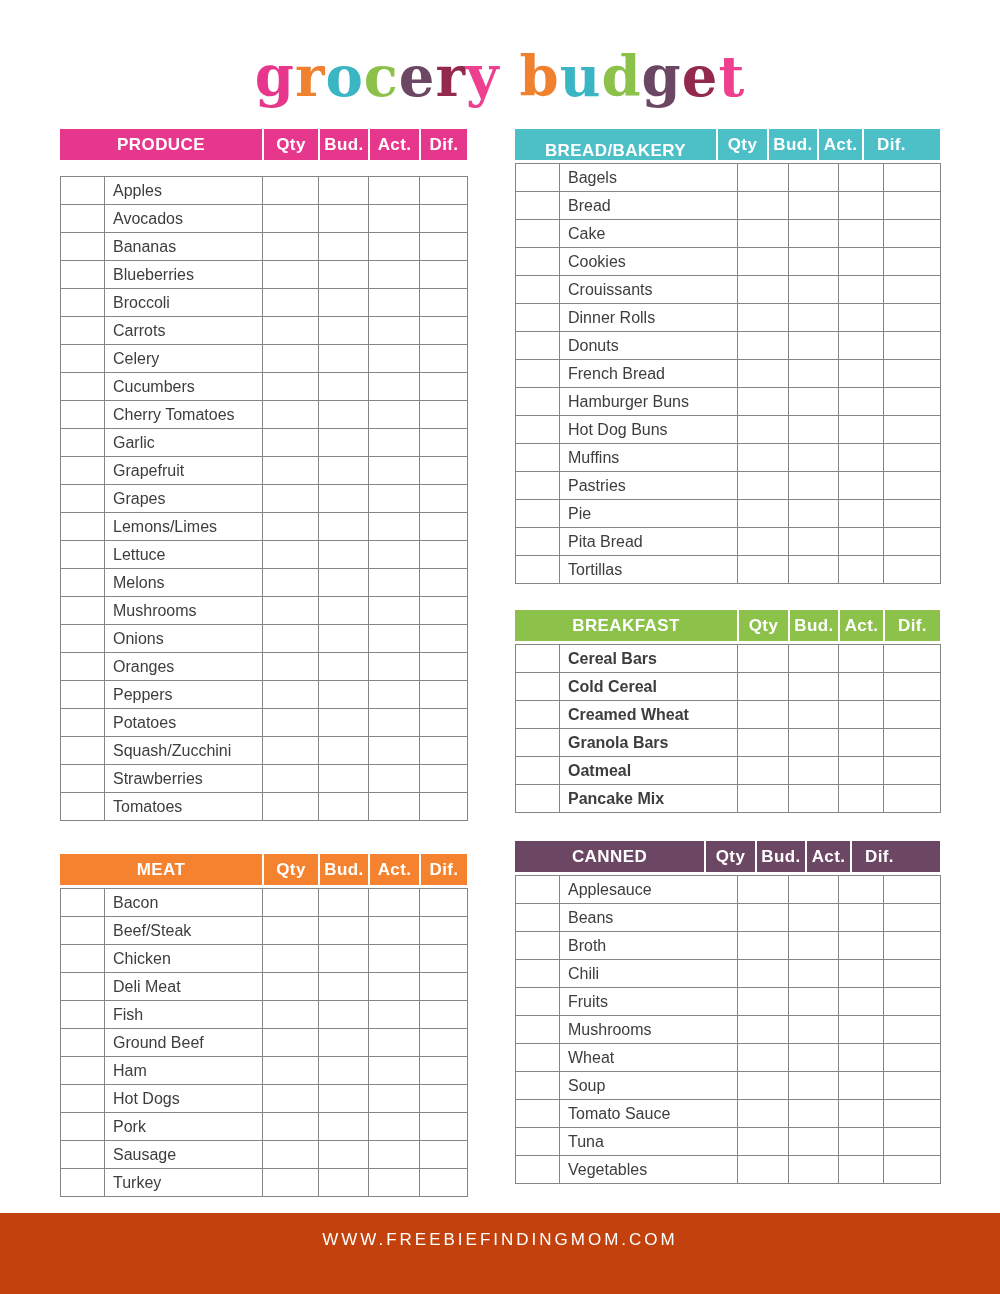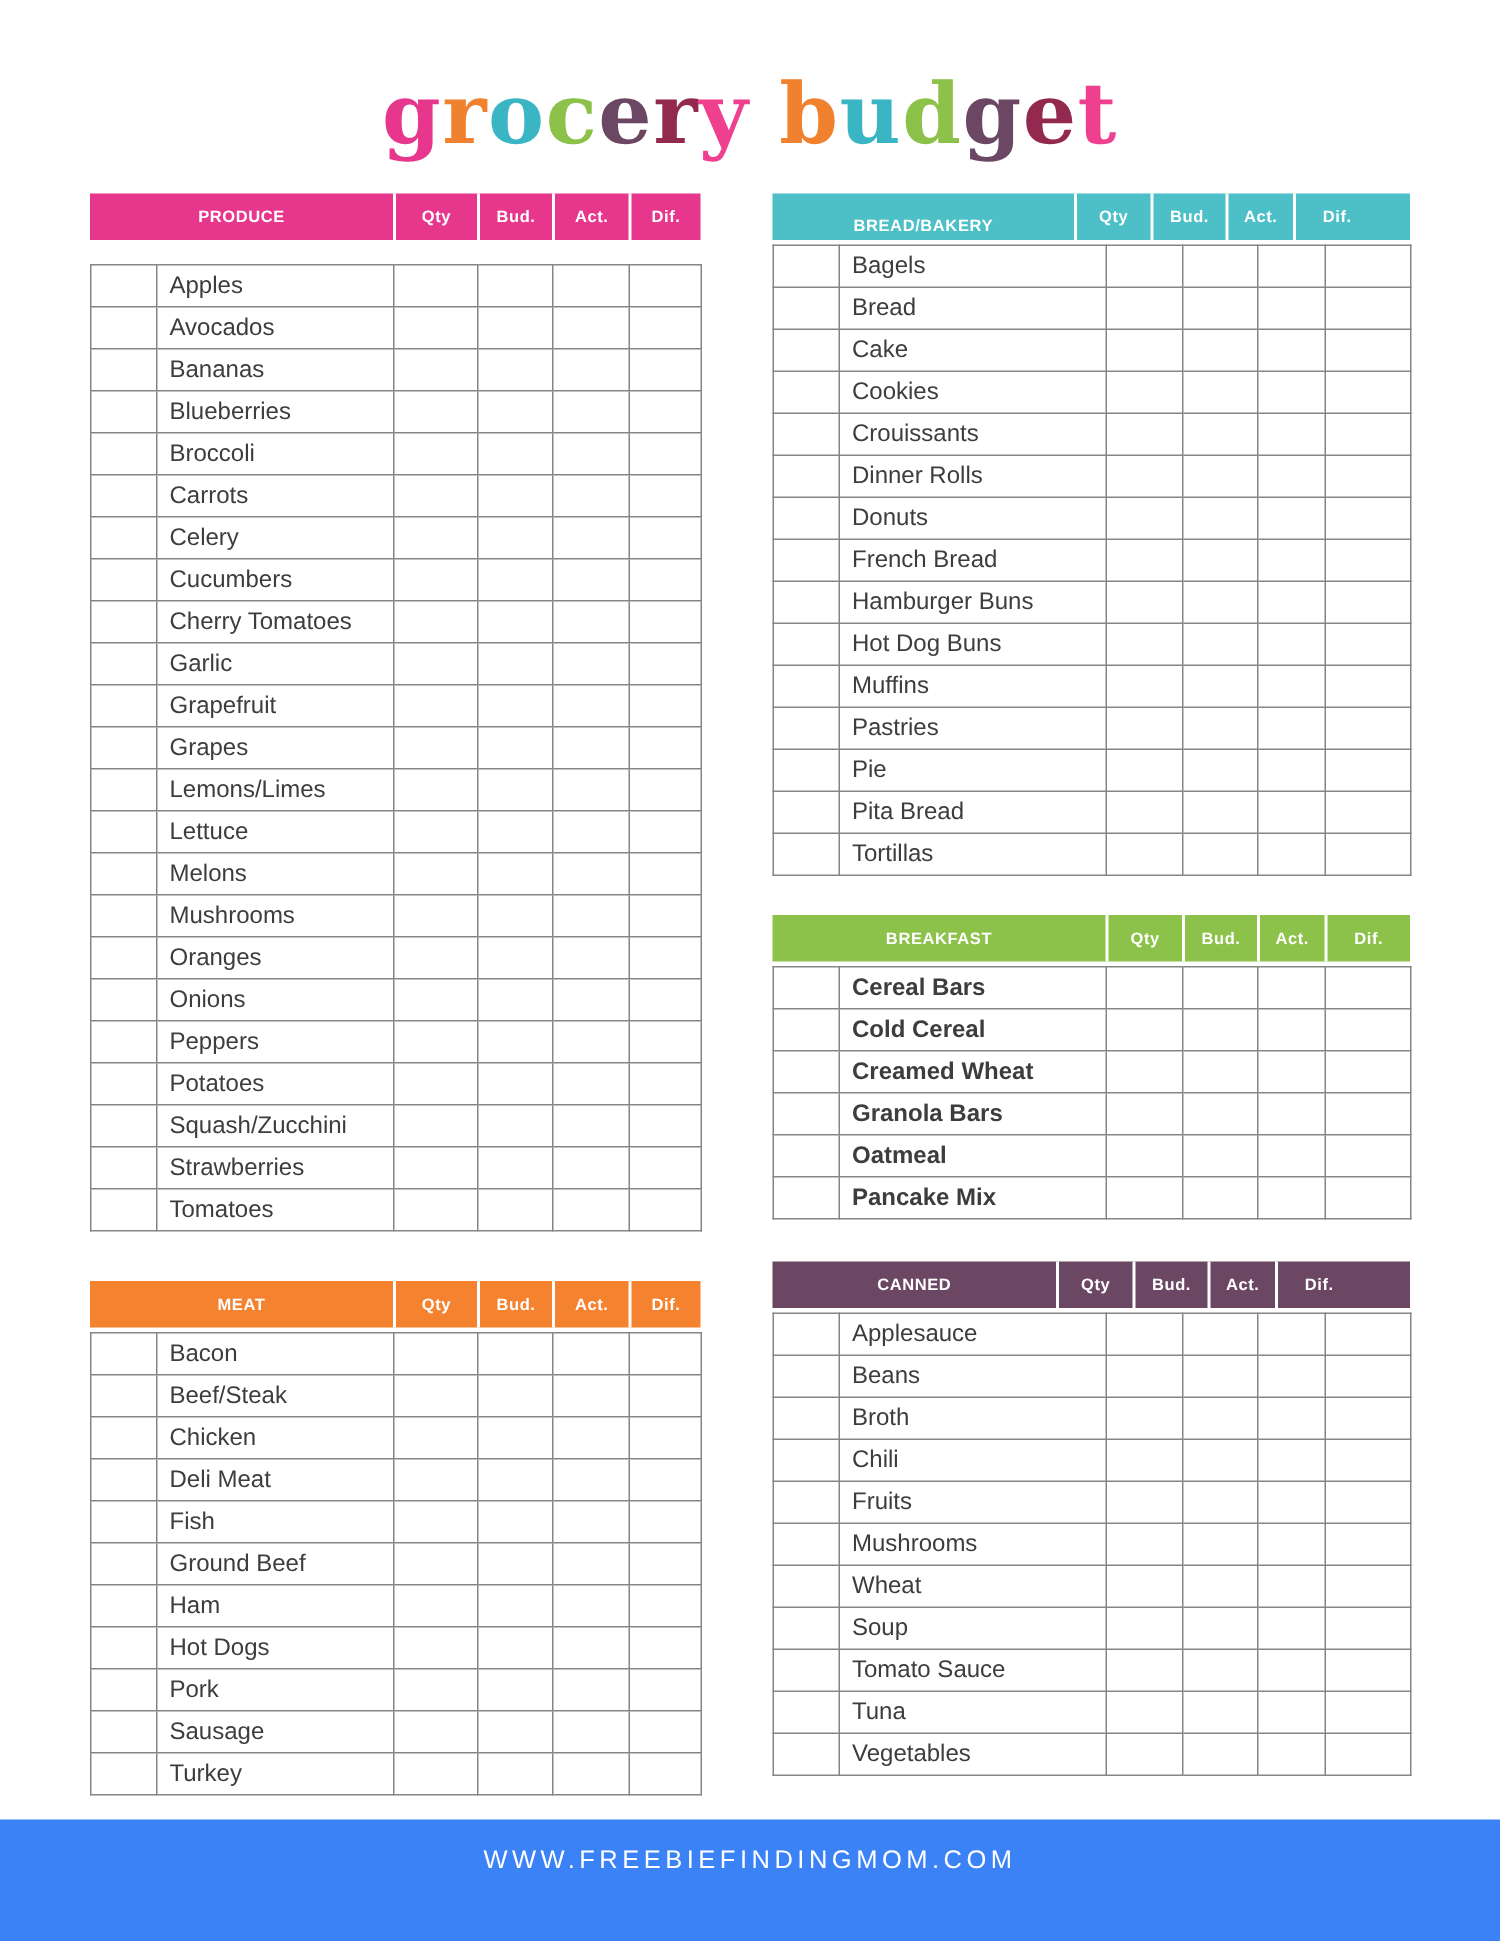--- a/index.html
+++ b/index.html
@@ -13,21 +13,21 @@
     font-size:56px;line-height:1;letter-spacing:1px;
   }
   .title .sp{display:inline-block;width:20px;}
   .col{position:absolute;top:129px;}
   .col-left{left:60px;width:407px;}
   .col-right{left:515px;width:425px;}
   .thead{
     display:flex;height:31px;align-items:stretch;color:#fff;
   }
   .th{
-    font-weight:bold;font-size:11px;letter-spacing:.4px;
+    font-weight:bold;font-size:17px;letter-spacing:.4px;
     display:flex;align-items:center;justify-content:center;
     box-sizing:border-box;
   }
   .th-sm{border-left:2px solid #ffffff;}
   .grid{
     border-collapse:collapse;table-layout:fixed;margin-top:3px;
   }
   .grid td{
     border:1px solid #858585;height:27px;padding:0;
     font-size:16px;color:#3d3d3d;overflow:hidden;white-space:nowrap;
@@ -186,29 +186,29 @@
             <tr>
               <td></td>
               <td class="name">Mushrooms</td>
               <td></td>
               <td></td>
               <td></td>
               <td></td>
             </tr>
             <tr>
               <td></td>
+              <td class="name">Onions</td>
+              <td></td>
+              <td></td>
+              <td></td>
+              <td></td>
+            </tr>
+            <tr>
+              <td></td>
               <td class="name">Oranges</td>
-              <td></td>
-              <td></td>
-              <td></td>
-              <td></td>
-            </tr>
-            <tr>
-              <td></td>
-              <td class="name">Onions</td>
               <td></td>
               <td></td>
               <td></td>
               <td></td>
             </tr>
             <tr>
               <td></td>
               <td class="name">Peppers</td>
               <td></td>
               <td></td>
@@ -674,16 +674,16 @@
               <td class="name">Vegetables</td>
               <td></td>
               <td></td>
               <td></td>
               <td></td>
             </tr>
           </tbody>
         </table>
       </section>
     </div>
-  <div class="footer" id="footer" style="background: #3b82f6;">
+  <div class="footer" id="footer" style="background: #c2410c;">
     <span>WWW.FREEBIEFINDINGMOM.COM</span>
   </div>
 </div>
 
 </body></html>

